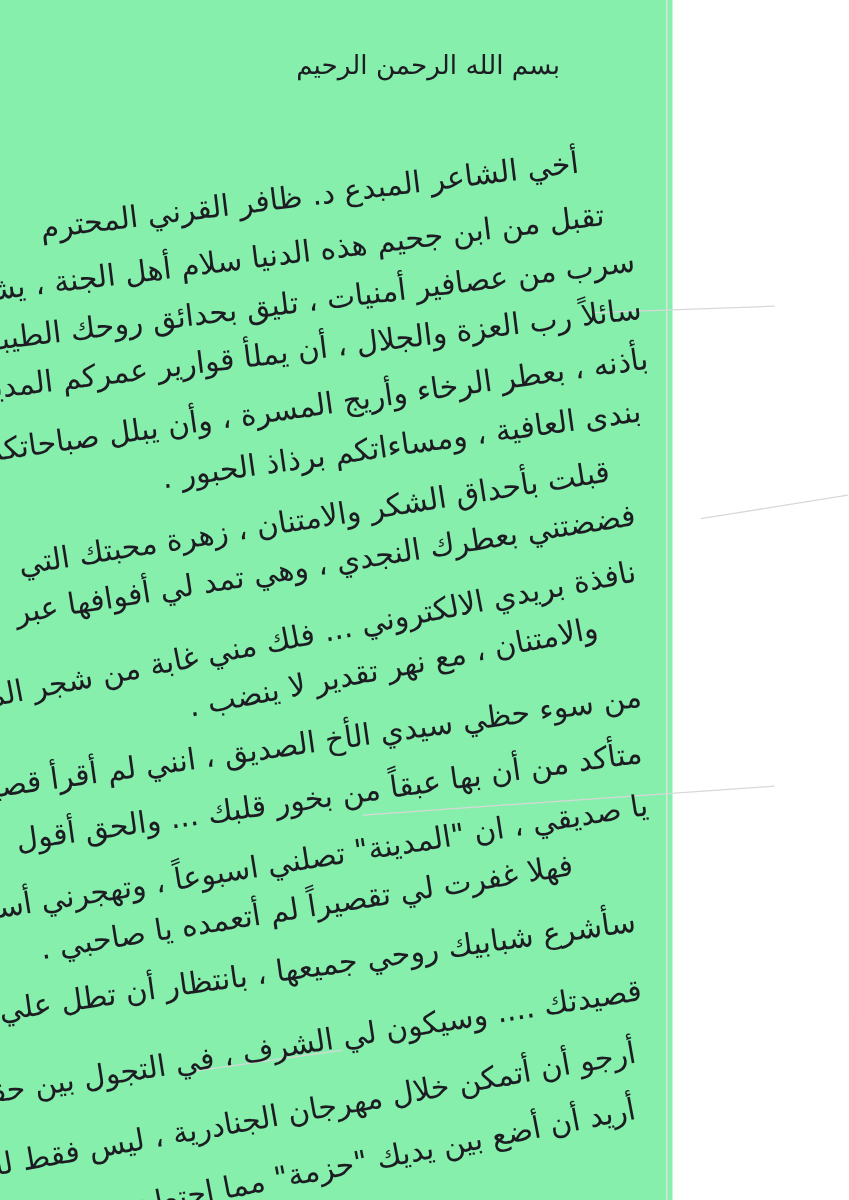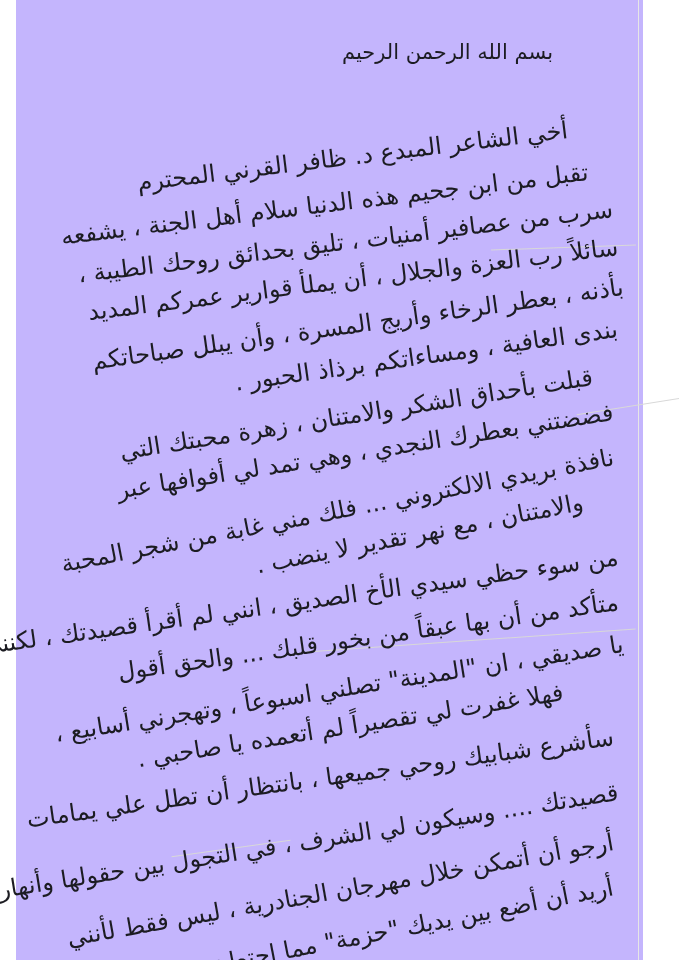--- a/index.html
+++ b/index.html
@@ -8,24 +8,24 @@
       background: #ffffff;
     }
     body {
       width: 679px;
       height: 960px;
       overflow: hidden;
       position: relative;
     }
     .paper {
       position: absolute;
-      left: 16px; top: 0;
-      width: 627px;
+      left: 0; top: 0;
+      width: 538px;
       height: 960px;
-      background: #c4b5fd;
+      background: #86efac;
     }
     .paper-edge {
       position: absolute;
       right: 4px;
       top: 0;
       width: 1px;
       height: 960px;
       background: #e6e6e6;
     }
     .fold-mark {

